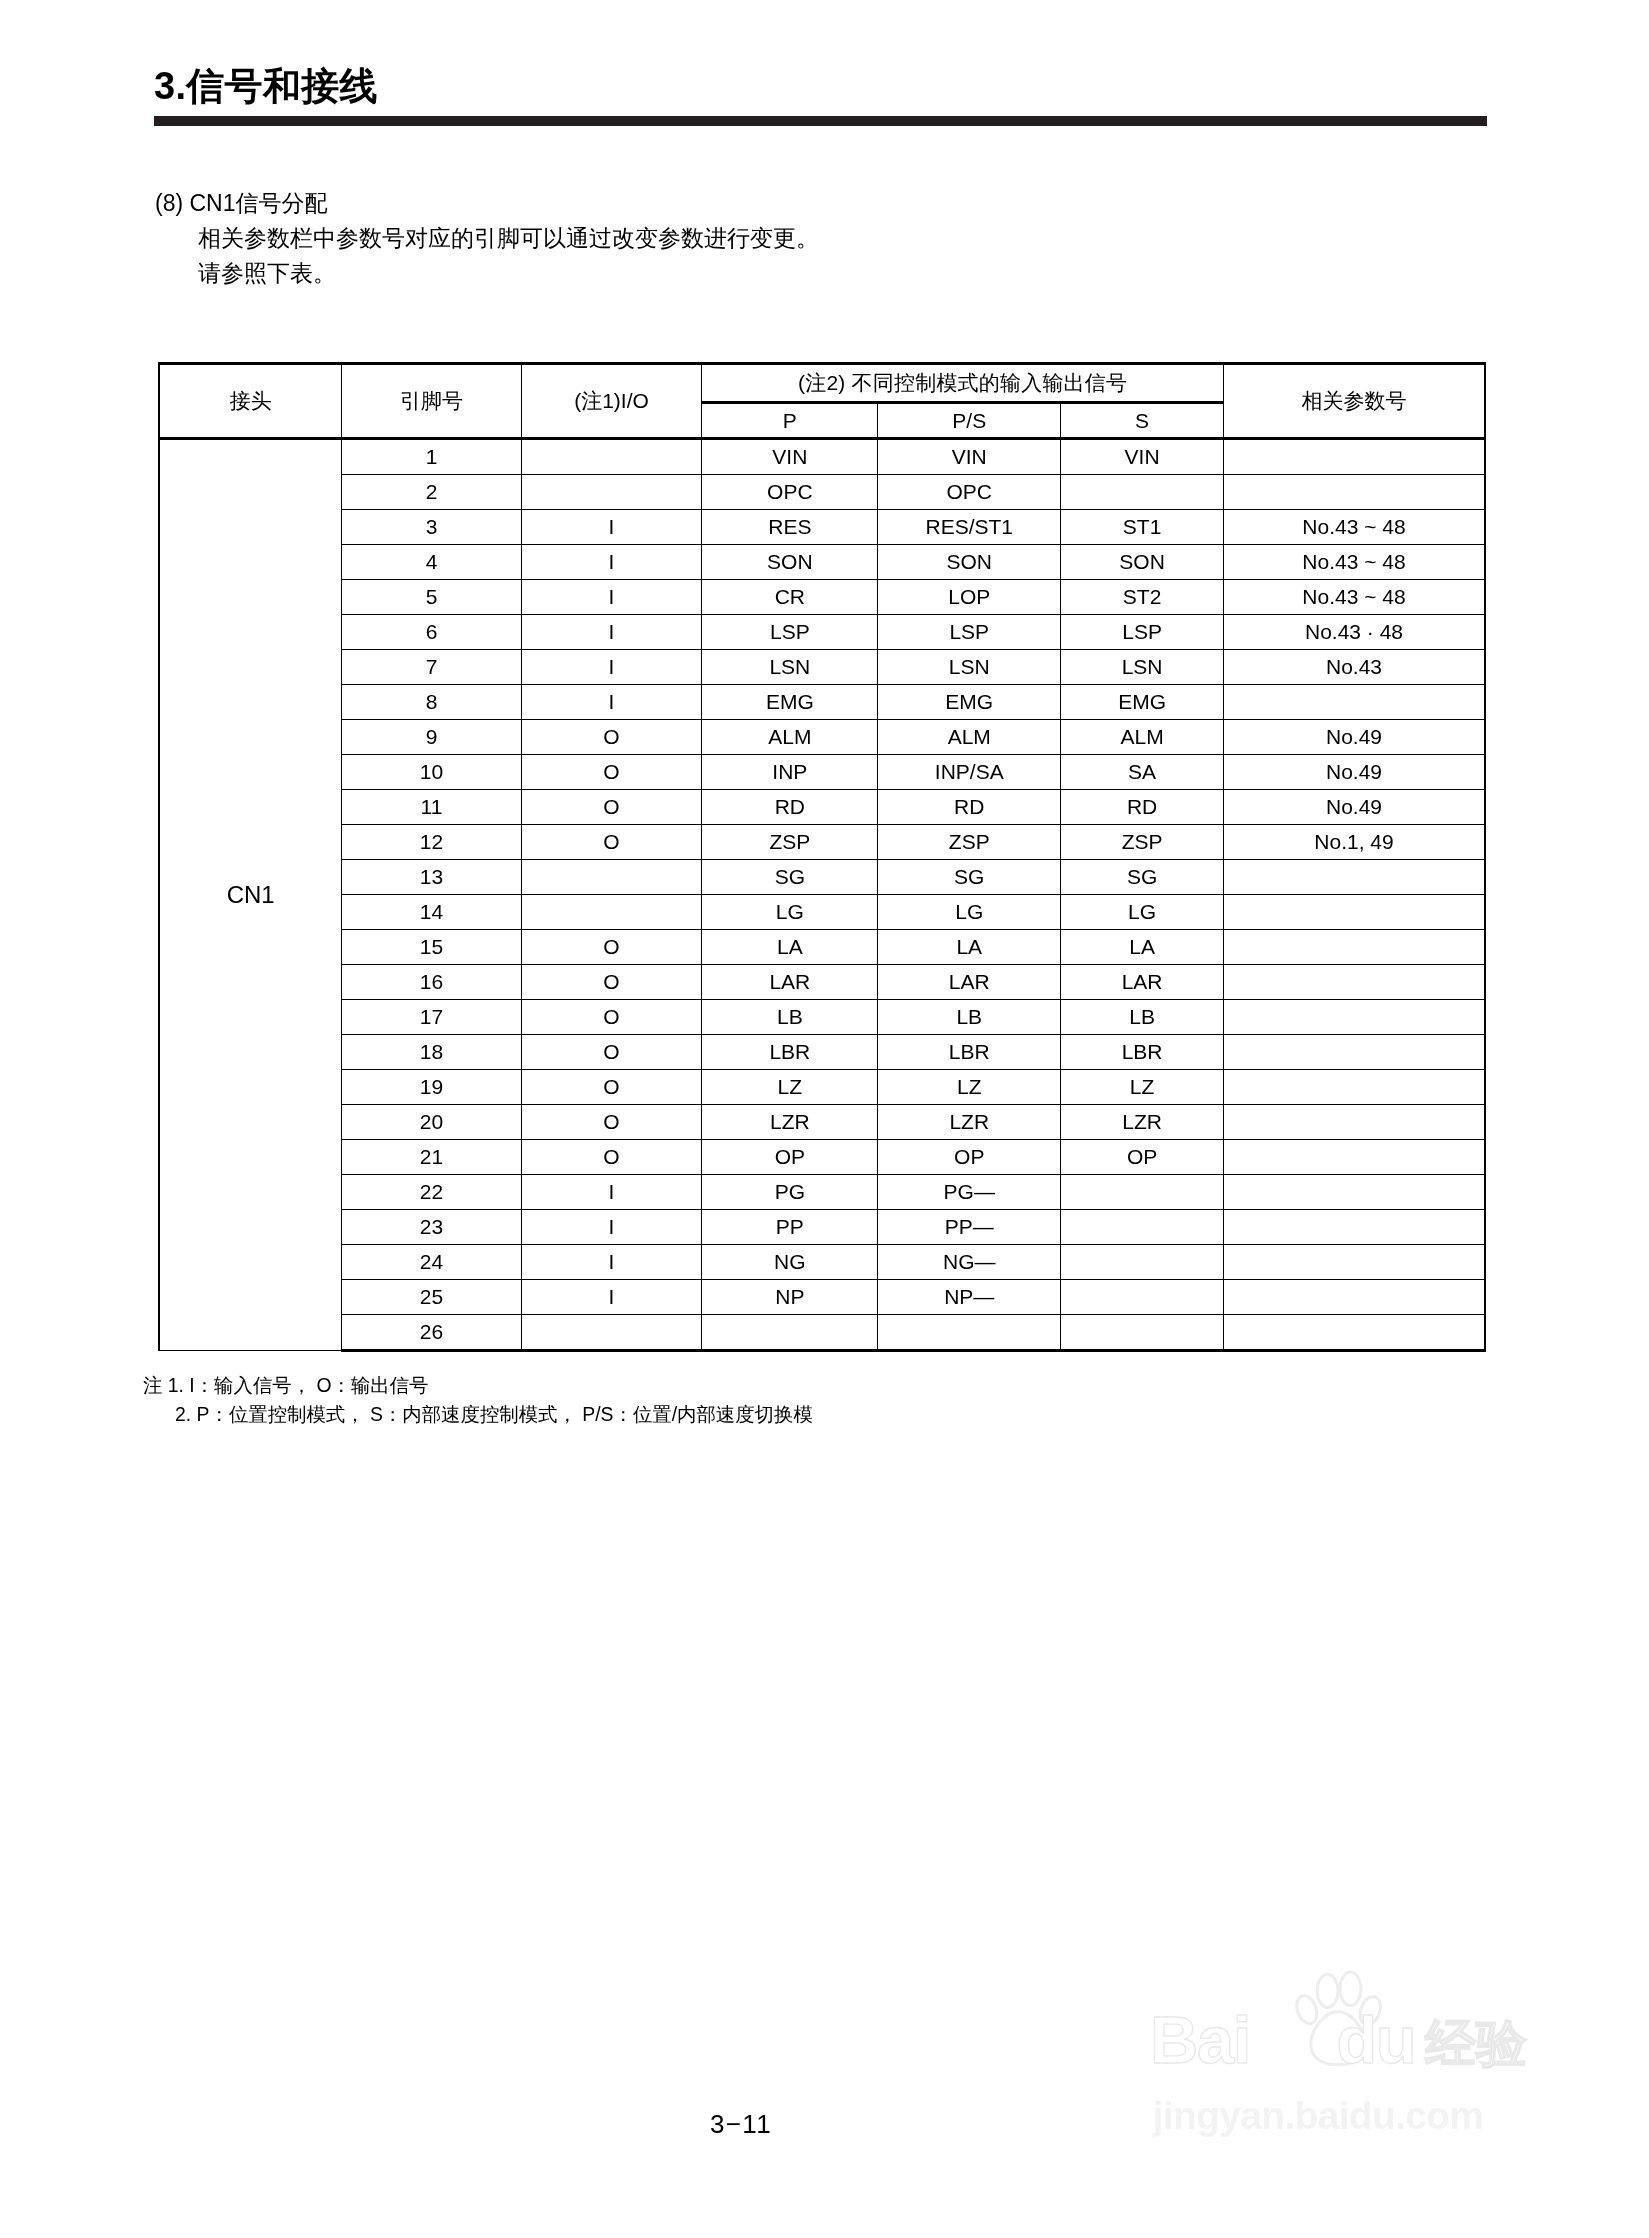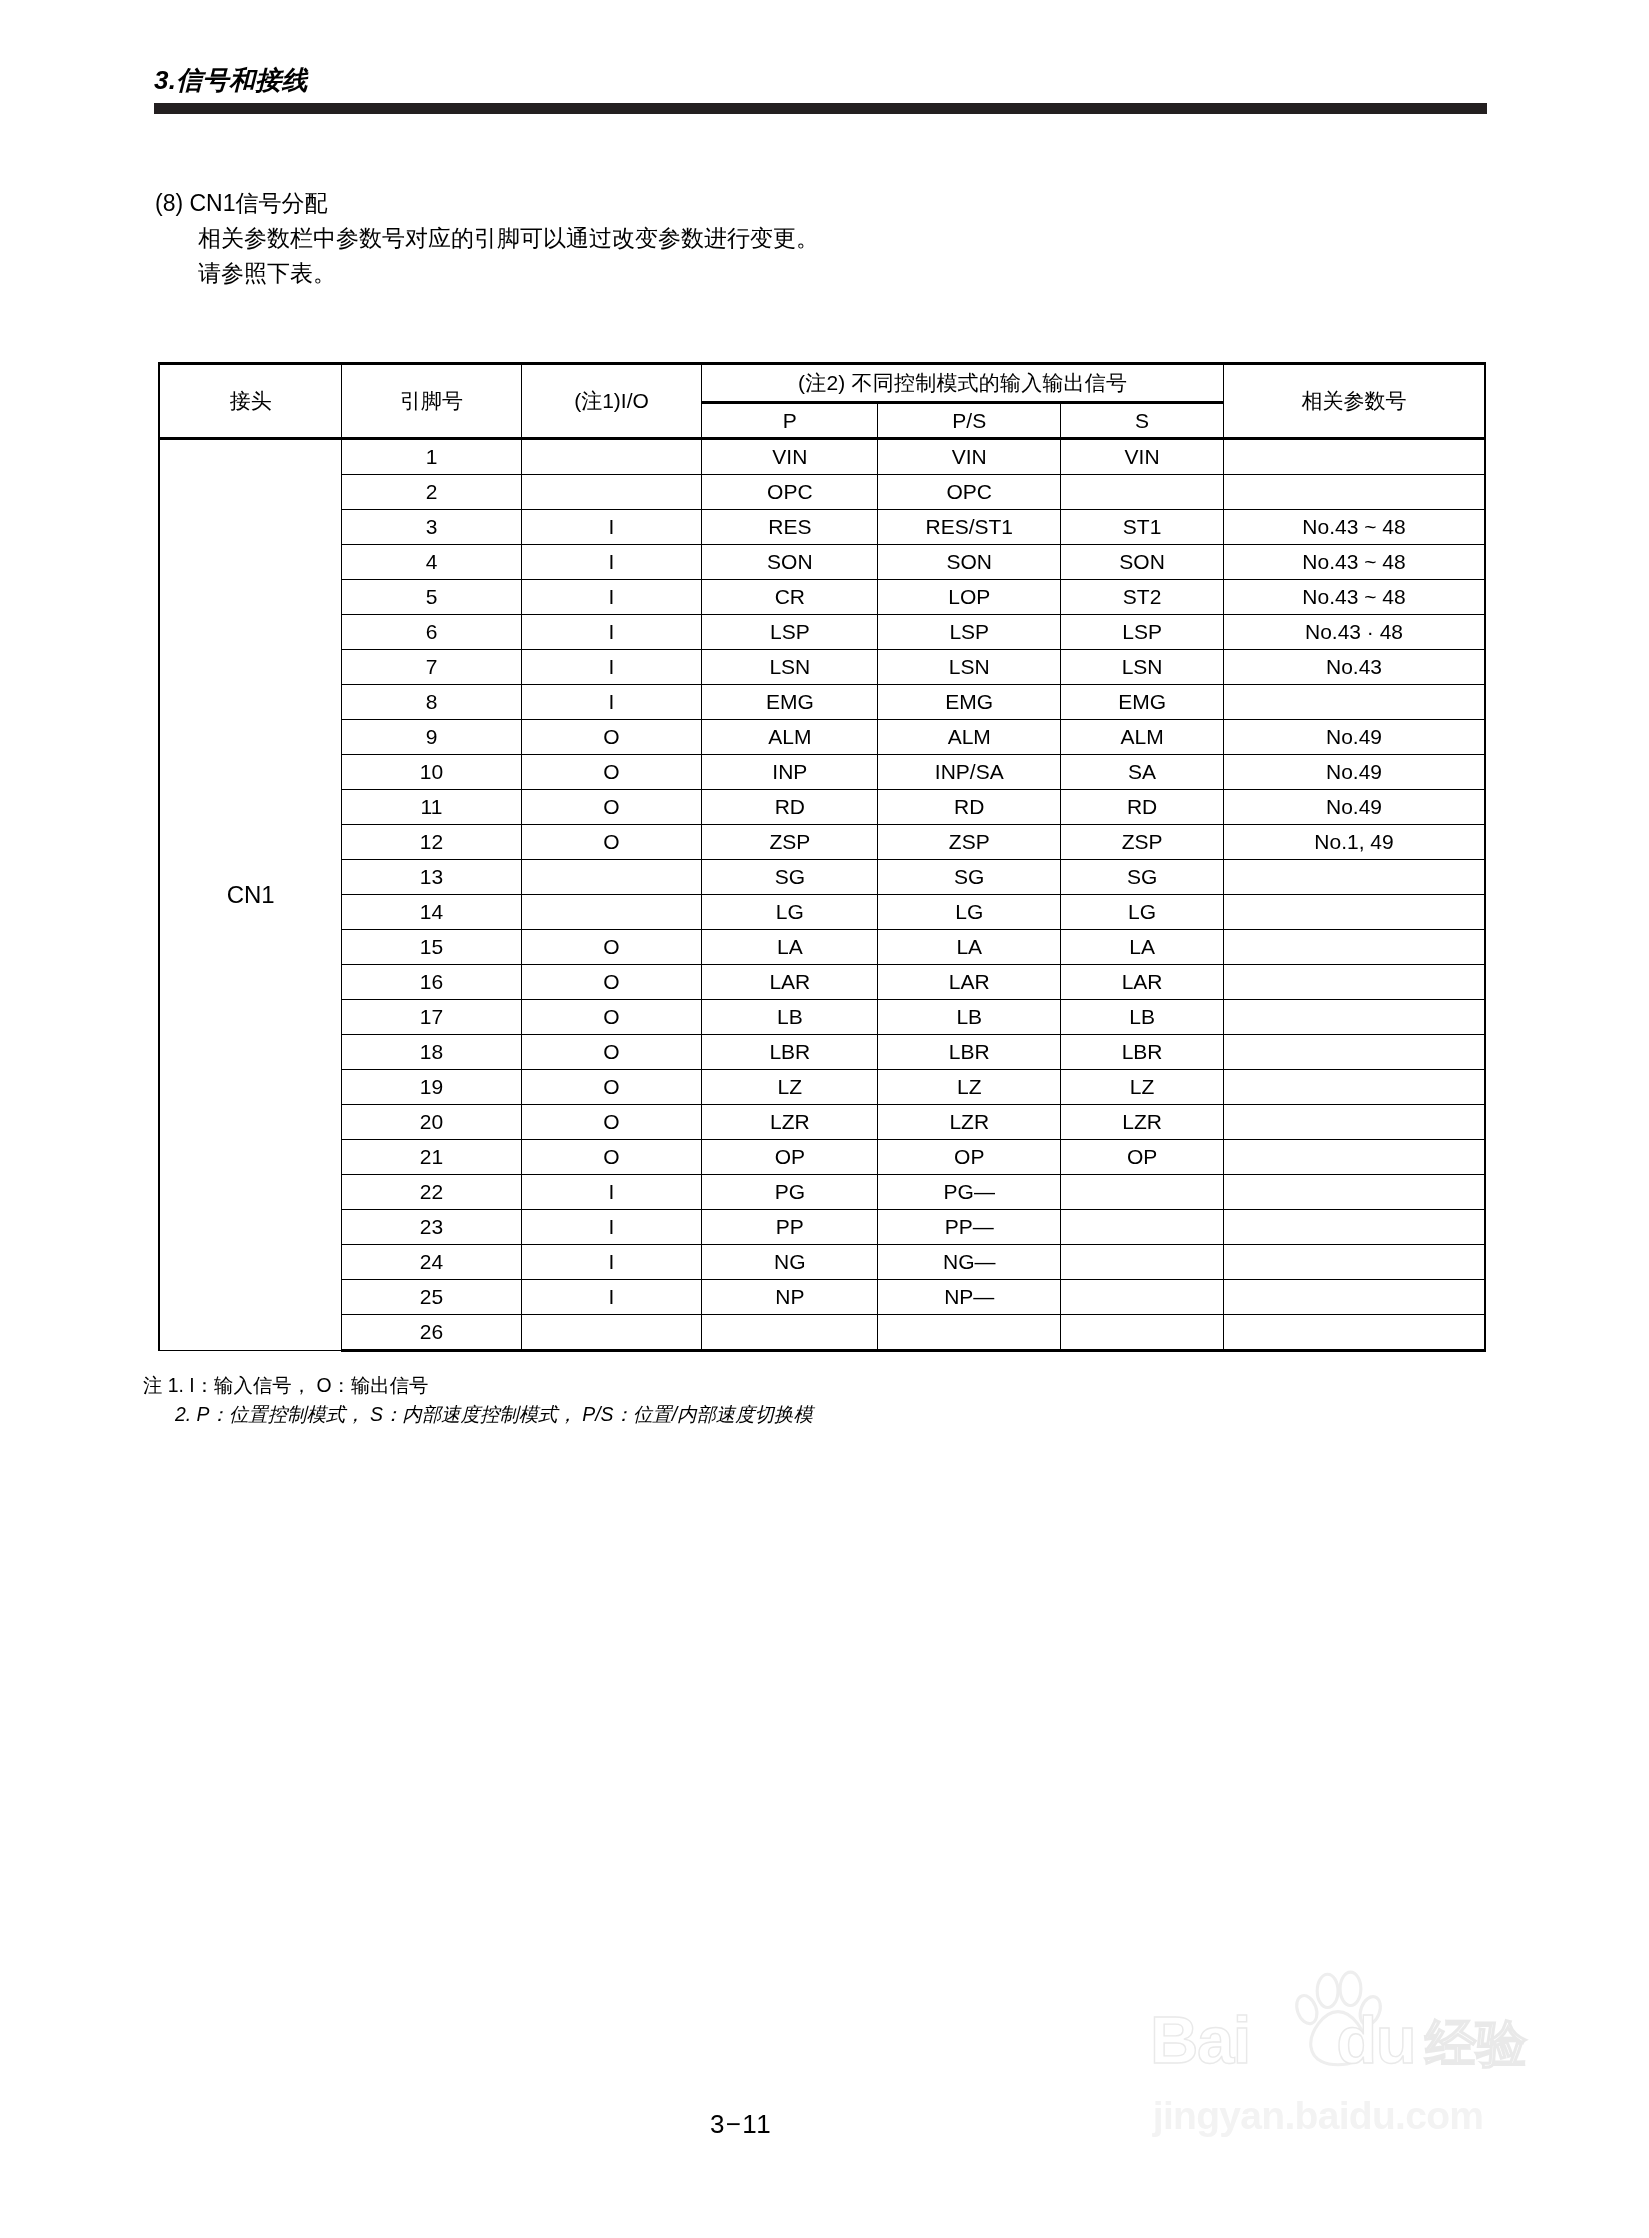--- a/index.html
+++ b/index.html
@@ -17,26 +17,25 @@
   }
 
   
   #page-header {
     position: absolute;
     left: 154px;
     top: 67px;
     width: 1333px;
   }
   #chapter-title {
-    font-size: 26px;
+    font-size: 38px;
     font-weight: bold;
     letter-spacing: 0.3px;
     line-height: 1.05;
     white-space: nowrap;
-    font-style: italic;
   }
   #header-rule {
     margin-top: 9px;
     height: 10.4px;
     background: #231f20;
     width: 100%;
   }
 
   
   #intro {
@@ -127,21 +126,21 @@
     position: absolute;
     left: 143px;
     top: 1371px;
     width: 1316px;
   }
   .note-line {
     font-size: 19.4px;
     line-height: 29px;
     white-space: nowrap;
   }
-  .note-indent { padding-left: 32px; font-style: italic; }
+  .note-indent { padding-left: 32px; }
 
   
   #page-number {
     position: absolute;
     left: 0;
     top: 2109px;
     width: 1482px;
     text-align: center;
     font-size: 26px;
     letter-spacing: 1.4px;

